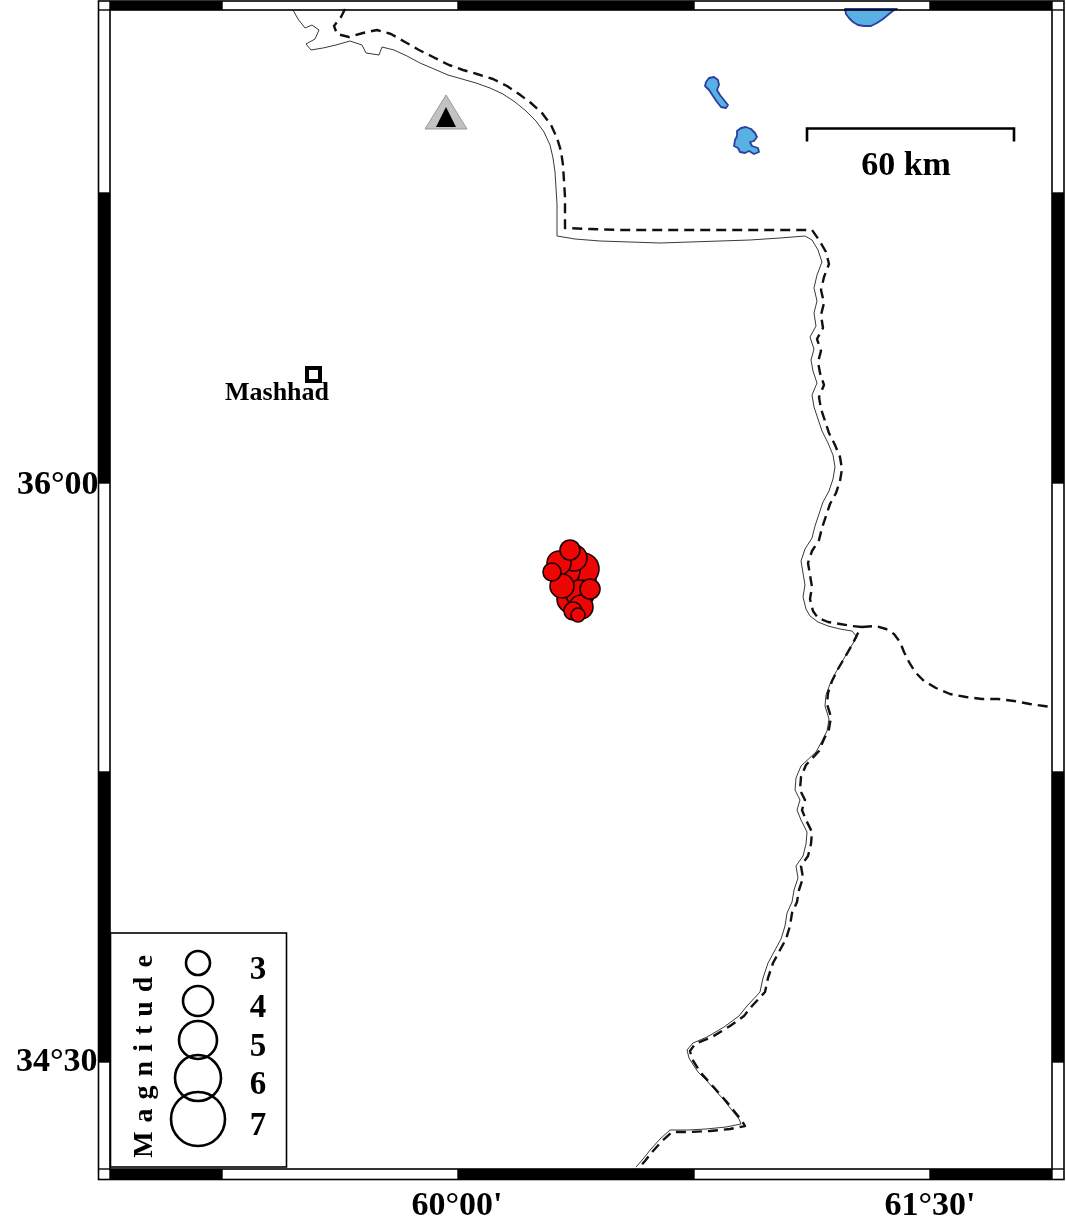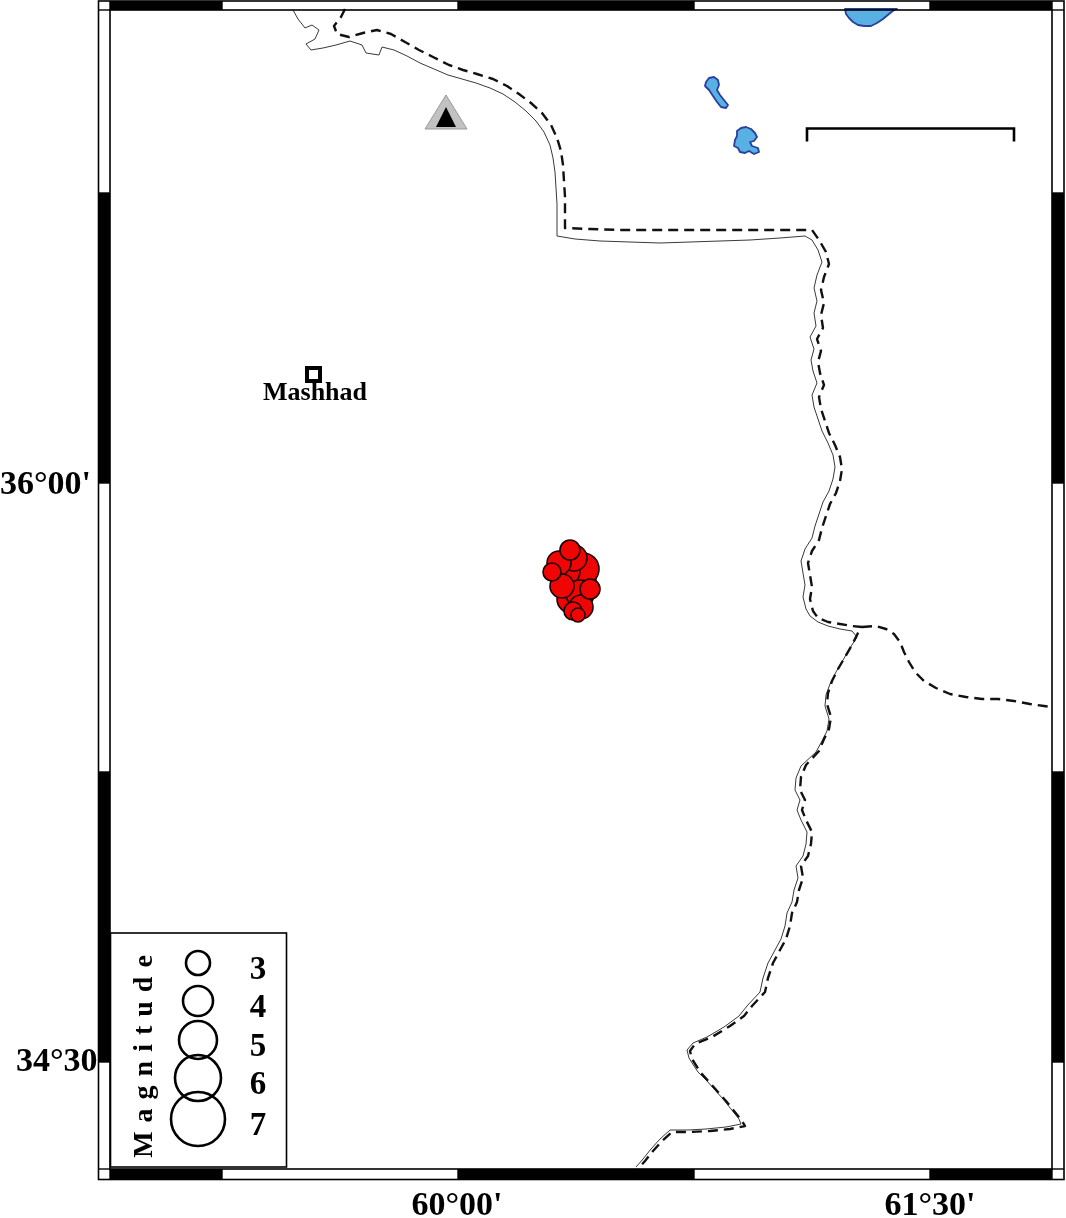--- a/index.html
+++ b/index.html
@@ -4,21 +4,21 @@
 <style>
   html,body{margin:0;padding:0;background:#fff;}
   .stage{position:relative;width:1066px;height:1218px;background:#fff;overflow:hidden;
          font-family:"Liberation Serif",serif;}
   .stage svg{position:absolute;left:0;top:0;}
   .lbl{position:absolute;font-family:"Liberation Serif",serif;font-weight:bold;color:#000;
        line-height:1;white-space:nowrap;}
   .axis-lat{width:88px;text-align:right;font-size:34px;}
   .axis-lon{width:160px;text-align:center;font-size:34px;}
   .scale-lbl{width:180px;text-align:center;font-size:34px;}
-  .city-lbl{width:180px;text-align:center;font-size:26px;}
+  .city-lbl{width:180px;text-align:left;font-size:26px;}
   .legend-num{width:60px;text-align:center;font-size:33px;}
   .legend-title{font-size:28px;letter-spacing:9px;transform:translate(-50%,-50%) rotate(-90deg);
                 transform-origin:center;}
 </style>
 </head>
 <body>
 
 <div class="stage">
 
   <svg id="map-svg" width="1066" height="1218" viewBox="0 0 1066 1218">
@@ -83,26 +83,27 @@
       <circle cx="573" cy="611" r="9" fill="#f00505" stroke="#1a0000" stroke-width="1.6"></circle>
       <circle cx="578" cy="615" r="7" fill="#f00505" stroke="#1a0000" stroke-width="1.6"></circle>
       <rect x="110.5" y="933" width="176" height="234" fill="#fff" stroke="#000" stroke-width="1.6"></rect>
       <circle cx="198" cy="963" r="12" fill="none" stroke="#000" stroke-width="2.6"></circle>
       <circle cx="198" cy="1001" r="15" fill="none" stroke="#000" stroke-width="2.6"></circle>
       <circle cx="198" cy="1040" r="19" fill="none" stroke="#000" stroke-width="2.6"></circle>
       <circle cx="198" cy="1078" r="23" fill="none" stroke="#000" stroke-width="2.6"></circle>
       <circle cx="198" cy="1119" r="27" fill="none" stroke="#000" stroke-width="2.6"></circle>
     </svg>
 
-  <div class="lbl axis-lat" style="left:0;top:466px;">36°00'</div>
+  <div class="lbl axis-lat" style="left:0;top:466px;padding-left:17px;">36°00'</div>
   <div class="lbl axis-lat" style="left:0;top:1043px;padding-left:16px;">34°30'</div>
 
   <div class="lbl axis-lon" style="left:377px;top:1187px;">60°00'</div>
   <div class="lbl axis-lon" style="left:850px;top:1187px;">61°30'</div>
 
+  <div class="lbl scale-lbl" style="left:816px;top:147px;">60 km</div>
 
   <div class="lbl city-lbl" style="left:225px;top:379px;">Mashhad</div>
 
   <div class="lbl legend-title" style="left:143px;top:1052px;">Magnitude</div>
   <div class="lbl legend-num" style="left:228px;top:952px;">3</div>
   <div class="lbl legend-num" style="left:228px;top:990px;">4</div>
   <div class="lbl legend-num" style="left:228px;top:1029px;">5</div>
   <div class="lbl legend-num" style="left:228px;top:1067px;">6</div>
   <div class="lbl legend-num" style="left:228px;top:1108px;">7</div>
 </div>

